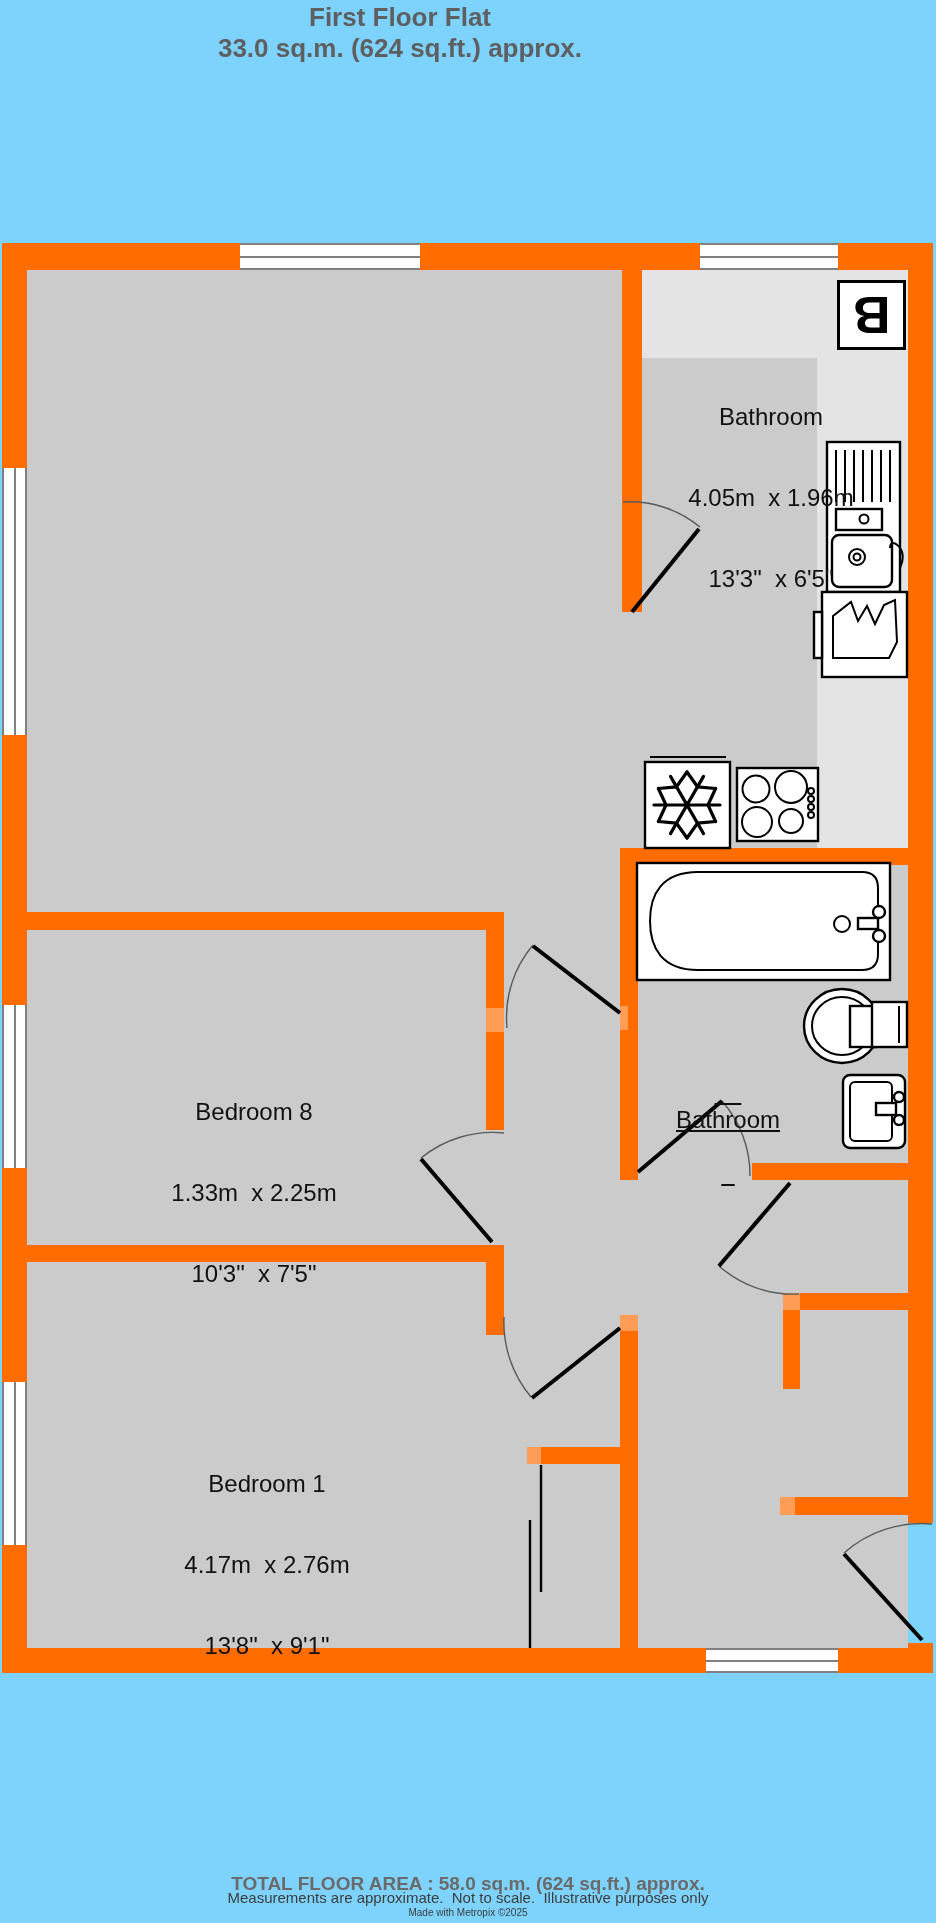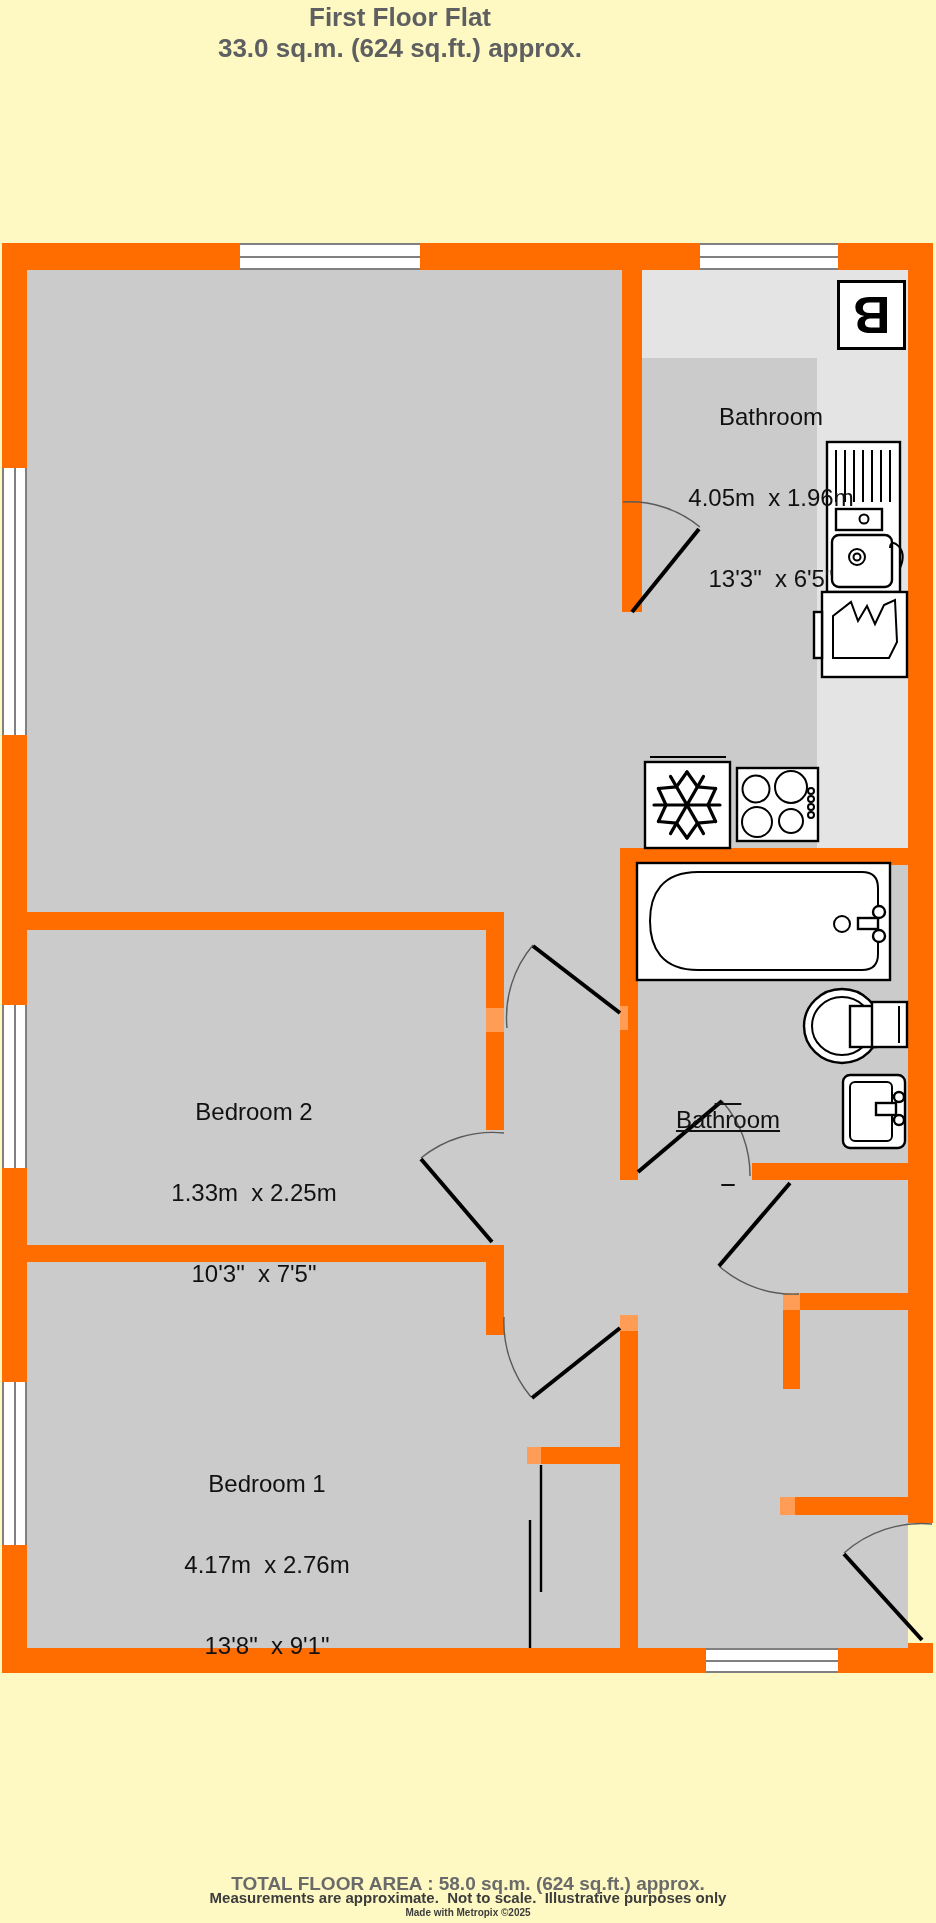--- a/index.html
+++ b/index.html
@@ -1,20 +1,20 @@
 <!DOCTYPE html>
 <html style="--wall: #FF6C00; --wall-light: #FF9D57; --floor: #CBCBCB; --floor-light: #E4E4E4; --frame: #808080; --title-ink: #5E5F61; --footer-ink: #6A6A6A; --note-ink: #3C3C3C; --ink: #111111;"><head>
 <meta charset="utf-8">
 <style>
   :root{
     --wall:#FF6C00; --wall-light:#FF9D57; --floor:#CBCBCB; --floor-light:#E4E4E4;
     --frame:#808080; --title-ink:#5E5F61; --footer-ink:#6A6A6A; --ink:#111111; --note-ink:#3C3C3C;
   }
   html,body{margin:0;padding:0;background:#fff;}
-  #page{position:relative;width:936px;height:1923px;background:#fef9c3;overflow:hidden;
+  #page{position:relative;width:936px;height:1923px;background:#7dd3fc;overflow:hidden;
         font-family:"Liberation Sans","DejaVu Sans",sans-serif;}
   .title{position:absolute;left:0;top:2px;width:800px;text-align:center;
          font-size:26px;font-weight:bold;color:var(--title-ink);line-height:31px;}
   .floor{position:absolute;background:var(--floor);}
   .floor-light{position:absolute;background:var(--floor-light);}
   .wall{position:absolute;background:var(--wall);}
   .notch{position:absolute;background:var(--wall-light);}
   .window-h{position:absolute;background:#fff;border-top:2px solid var(--frame);
             border-bottom:2px solid var(--frame);z-index:6;}
   .window-h::after{content:"";position:absolute;left:0;right:0;top:50%;margin-top:-1px;
@@ -29,21 +29,21 @@
           border:3px solid #000;box-sizing:border-box;z-index:9;
           display:flex;align-items:center;justify-content:center;}
   #boiler span{display:inline-block;transform:rotate(180deg);font-weight:bold;font-size:52px;color:#000;}
   #plan-svg{position:absolute;left:0;top:0;z-index:10;pointer-events:none;}
   .fx{fill:#fff;stroke:#000;stroke-width:2.4;}
   .fxthin{fill:none;stroke:#000;stroke-width:2;}
   .leaf{stroke:#000;stroke-width:4;}
   .arc{fill:none;stroke:#5a5a5a;stroke-width:1.4;}
   .stair{stroke:#000;stroke-width:2.4;}
   .flake{stroke:#000;stroke-width:3.2;stroke-linecap:round;}
-  .footer{position:absolute;left:0;width:936px;text-align:center;font-weight:bold;}
+  .footer{position:absolute;left:0;width:936px;text-align:center;}
   #footer1{top:1858px;font-size:19px;font-weight:bold;color:var(--footer-ink);margin-top:15px;}
   #footer2{top:1889px;font-size:15px;color:var(--note-ink);white-space:pre;}
   #footer3{top:1907px;font-size:10px;color:var(--note-ink);}
 </style>
 </head>
 <body>
 
 <div id="page">
 
   <div class="title">
@@ -209,21 +209,21 @@
       <line class="leaf" x1="922" y1="1640" x2="844" y2="1554"></line>
     </g>
   </svg>
 
   <div class="room-label" style="left:771px;top:349px;">
     <div>Bathroom</div>
     <div>4.05m  x 1.96m</div>
     <div>13'3"  x 6'5"</div>
   </div>
   <div class="room-label" style="left:254px;top:1044px;">
-    <div>Bedroom 2</div>
+    <div>Bedroom 8</div>
     <div>1.33m  x 2.25m</div>
     <div>10'3"  x 7'5"</div>
   </div>
   <div class="room-label" style="left:728px;top:1052px;text-decoration:underline;">
     <div>Bathroom</div>
   </div>
   <div class="room-label" style="left:267px;top:1416px;">
     <div>Bedroom 1</div>
     <div>4.17m  x 2.76m</div>
     <div>13'8"  x 9'1"</div>

